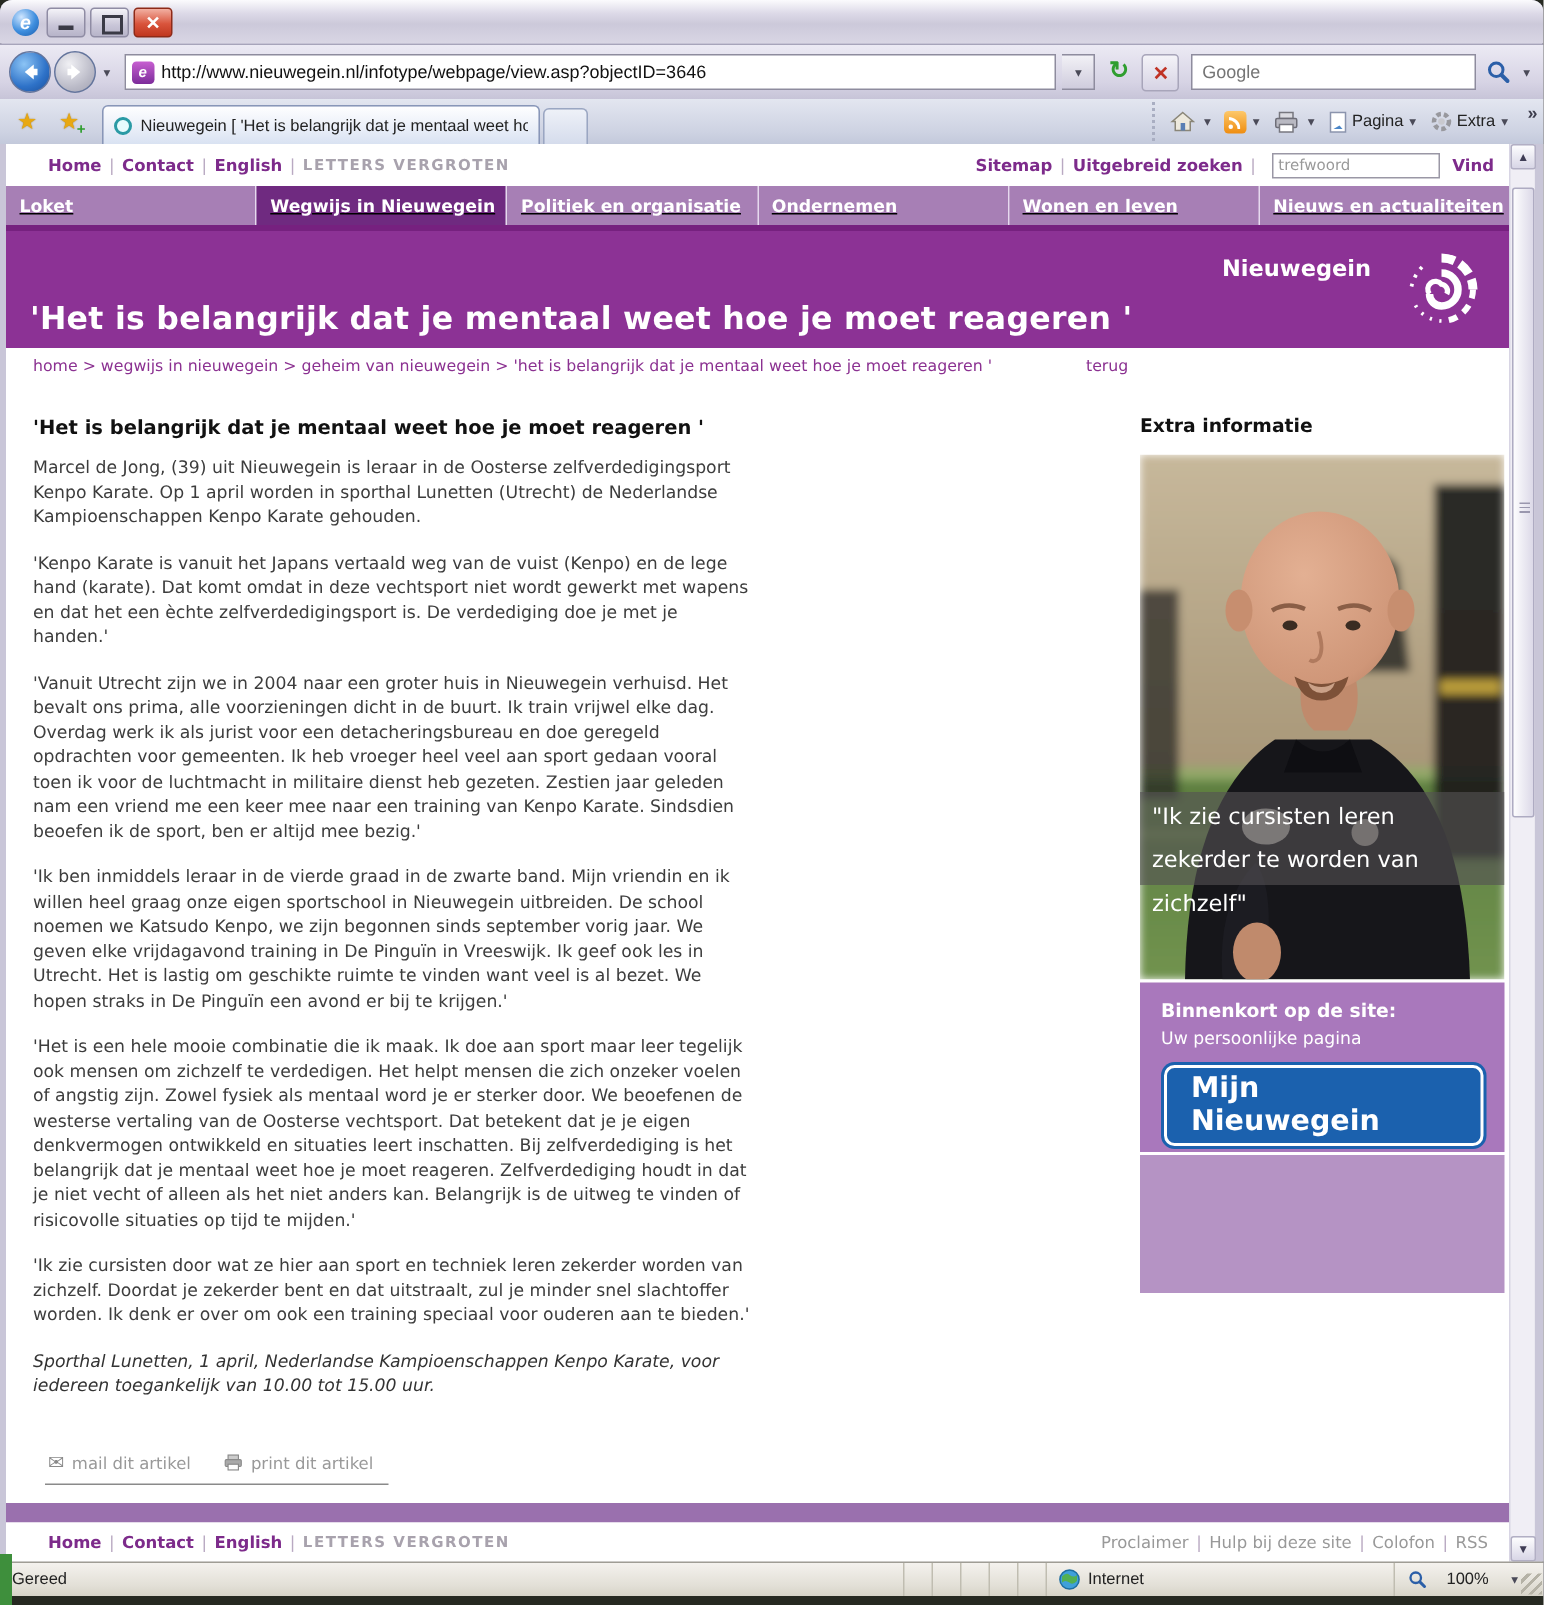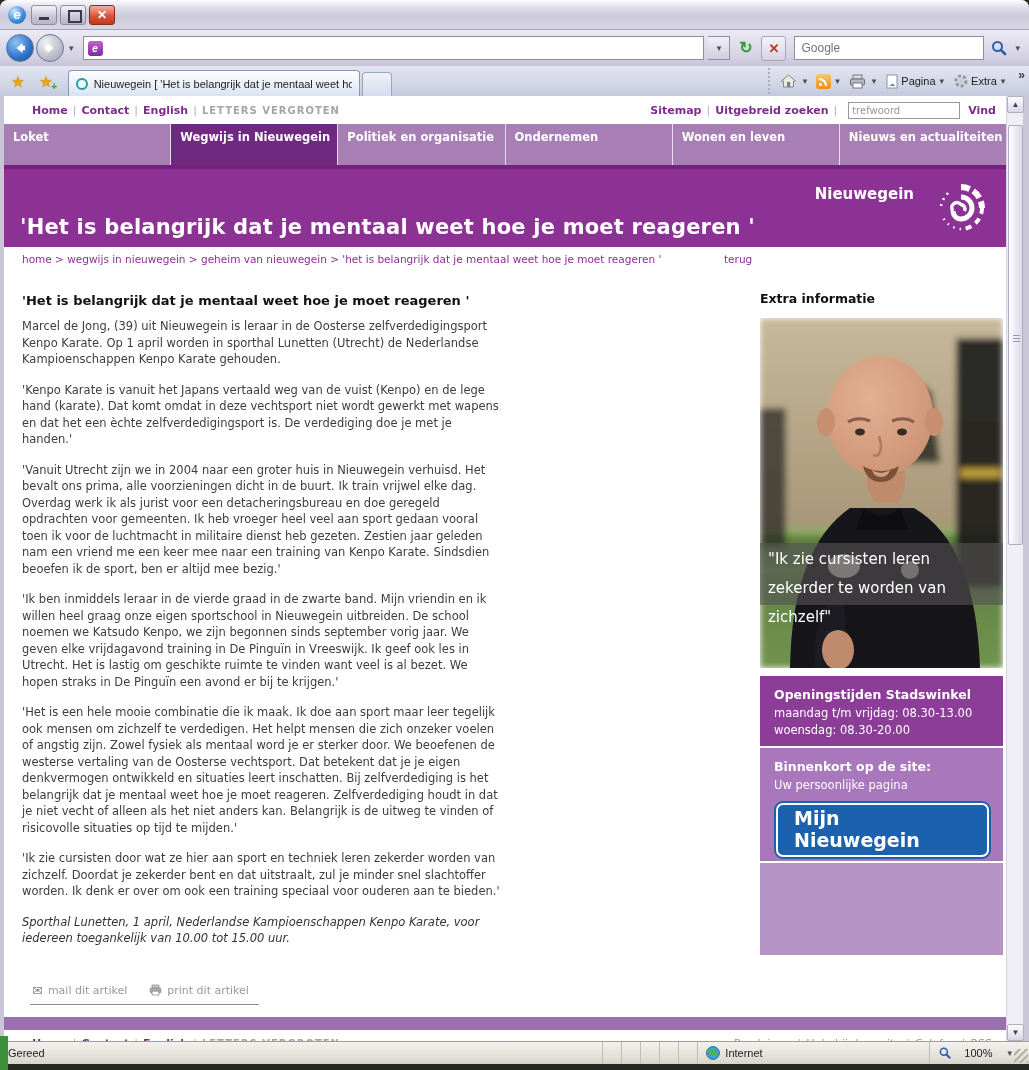--- a/index.html
+++ b/index.html
@@ -90,21 +90,21 @@
 
   
   .util { height:28px; display:flex; align-items:center; padding:0 10px 0 28px; font-size:11px; background:#fff; }
   .plink { color:#7d2b8b; font-weight:bold; text-decoration:none; }
   .sep { color:#b9a9c2; margin:0 5px; }
   .letters { color:#a8a2ad; letter-spacing:1px; font-size:10px; font-weight:bold; }
   .util-right { margin-left:auto; display:flex; align-items:center;justify-content:flex-end; }
   .tref { width:112px; height:17px; border:1px solid #9a97a5; font-size:10px; color:#999; padding:0 3px; margin:0 8px 0 6px;
     font-family:"DejaVu Sans",sans-serif; }
 
-  .nav { height:41px; display:flex; }
+  .nav { height:26px; display:flex;text-decoration:underline; }
   .nav-item { flex:1; background:#a77fb5; border-right:1px solid #e6d9ee; color:#fff; font-weight:bold;
     font-size:11.5px; line-height:26px; padding-left:9px; white-space:nowrap; overflow:hidden; }
   .nav-item:last-child { border-right:none; }
   .nav-item.active { background:#6f2a80; }
   .nav-underline { height:4px; background:#76217f; }
 
   .banner { height:78px; background:#8c3295; position:relative; color:#fff; }
   .banner-title { position:absolute; left:16px; bottom:8px; font-size:21px; font-weight:bold; letter-spacing:.2px; }
   .brand { position:absolute; right:92px; top:16px; font-size:15px; font-weight:bold; }
   .spiral { position:absolute; right:12px; top:6px; }
@@ -174,20 +174,21 @@
         </svg>
     </span>
     <span class="navcircle fwd">
       <svg width="16" height="16" viewBox="0 0 16 16">
           <path d="M5.5 3 L11.5 8 L5.5 13 L5.5 10.2 L3 10.2 L3 5.8 L5.5 5.8 Z" fill="#fff"></path>
         </svg>
     </span>
     <span class="dd">▾</span>
     <span class="addr-field">
       <span class="fav-sq">e</span>
+      <input class="addr-url" value="http://www.nieuwegein.nl/infotype/webpage/view.asp?objectID=3646" style="">
     </span>
     <span class="addr-dd dd">▾</span>
     <span class="sq-btn refresh">↻</span>
     <span class="sq-btn stop">✕</span>
     <span class="search-box">
       <input placeholder="Google" style="">
     </span>
     <span class="mag-btn">
       <svg width="18" height="18" viewBox="0 0 18 18">
         <circle cx="7.5" cy="7.5" r="4.5" fill="none" stroke="#2b5fa8" stroke-width="2"></circle>
@@ -377,25 +378,20 @@
                 <path d="M55 350 q-4 -50 22 -78 q14 18 6 78 Z" fill="#1c1c22"></path>
                 <ellipse cx="78" cy="332" rx="16" ry="20" fill="#c08a6c"></ellipse>
               </g>
             </svg>
             <div class="quote-ov">
               <div>"Ik zie cursisten leren</div>
               <div>zekerder te worden van zichzelf"</div>
             </div>
           </div>
 
-          <div class="sbox box-dark">
-            <div class="bt">Openingstijden Stadswinkel</div>
-            <div class="bl">maandag t/m vrijdag: 08.30-13.00</div>
-            <div class="bl">woensdag: 08.30-20.00</div>
-          </div>
 
           <div class="sbox box-mid">
             <div class="bt">Binnenkort op de site:</div>
             <div class="bl">Uw persoonlijke pagina</div>
             <span class="sign">Mijn Nieuwegein</span>
           </div>
 
           <div class="sbox box-light"></div>
         </div>
       </div>

